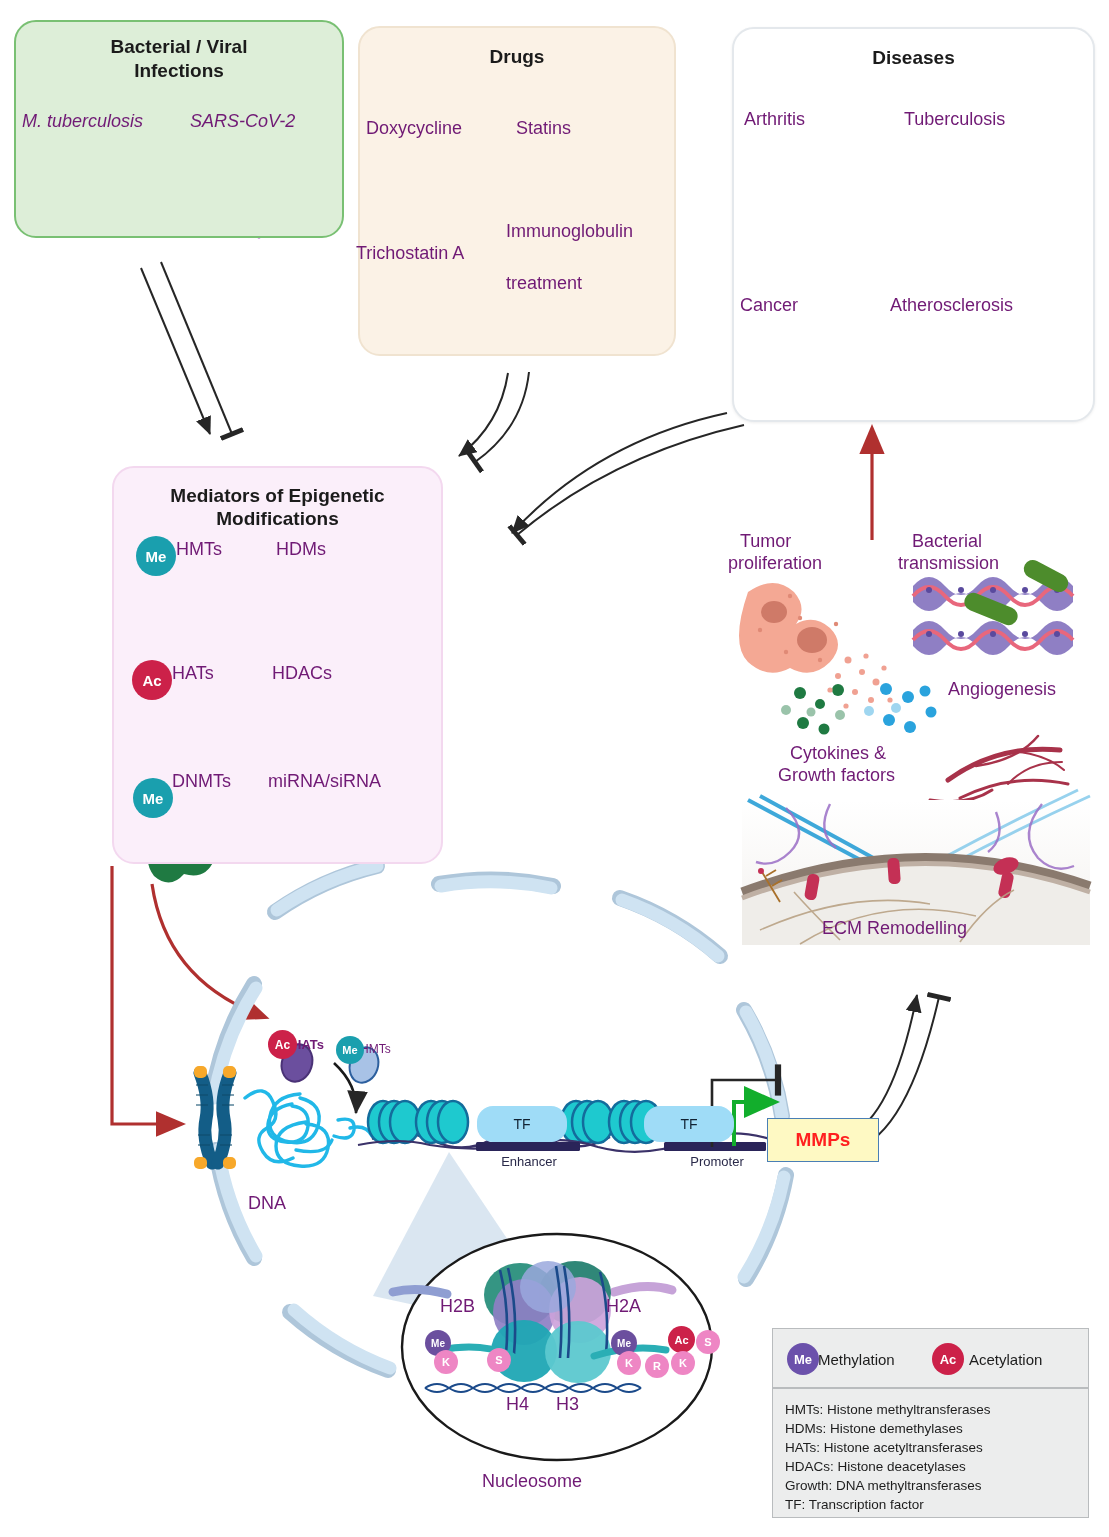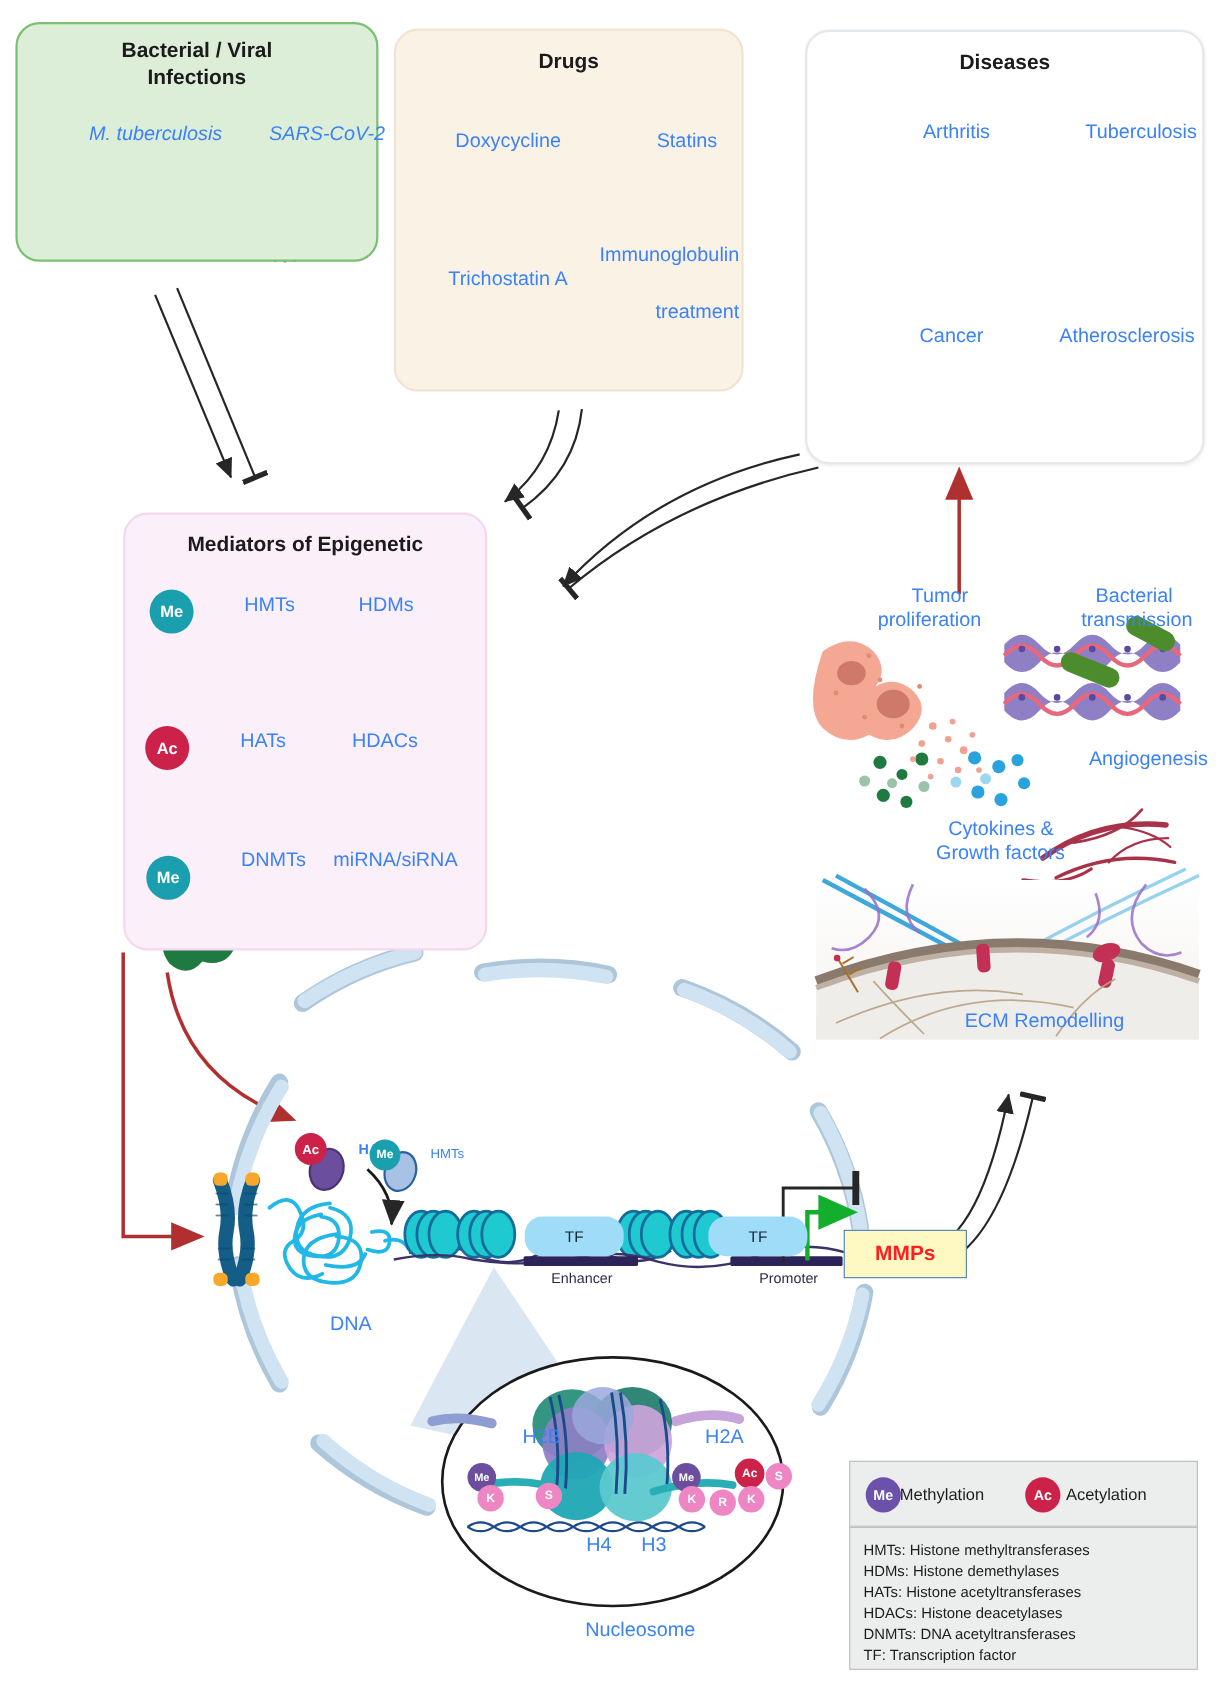--- a/index.html
+++ b/index.html
@@ -2,21 +2,21 @@
 <html><head>
 <meta charset="utf-8">
 <style>
   html,body{margin:0;padding:0;background:#ffffff;}
   body{width:1109px;height:1537px;position:relative;overflow:hidden;
        font-family:"Liberation Sans",sans-serif;color:#222;}
   #stage{position:absolute;left:0;top:0;width:1109px;height:1537px;}
   .panel{position:absolute;border-radius:22px;box-sizing:border-box;}
   .panel-title{position:absolute;left:0;right:0;text-align:center;font-weight:bold;
                font-size:19px;line-height:24px;color:#1b1b1b;}
-  .lbl{position:absolute;text-align:right;font-size:18px;line-height:22px;color:#3b82f6;}
+  .lbl{position:absolute;text-align:left;font-size:18px;line-height:22px;color:#701a75;}
   .lbl-i{font-style:italic;}
   .small{font-size:13px;}
   svg{position:absolute;left:0;top:0;overflow:visible;}
   #art{position:absolute;left:0;top:0;width:1109px;height:1537px;pointer-events:none;}
   .legend-box{position:absolute;background:#eceded;border:1px solid #b9bcbe;box-sizing:border-box;}
   .legend-row{position:absolute;font-size:13.5px;line-height:19px;color:#1d1d1d;white-space:nowrap;}
   .chip{position:absolute;border-radius:50%;display:flex;align-items:center;
         justify-content:center;color:#fff;font-weight:bold;}
   .mmp-box{position:absolute;background:#fef9c3;border:1.6px solid #4a7fb5;
            display:flex;align-items:center;justify-content:center;
@@ -592,20 +592,21 @@
   <div class="panel" style="left:732px;top:27px;width:363px;height:395px;background:#ffffff;border:2px solid #e4e8ec;
               box-shadow:0 1px 3px rgba(0,0,0,.07);"></div>
   <div class="panel-title" style="left:732px;width:363px;top:46px;">Diseases</div>
   <div class="lbl" style="left:744px;top:108px;width:156px;">Arthritis</div>
   <div class="lbl" style="left:904px;top:108px;width:184px;">Tuberculosis</div>
   <div class="lbl" style="left:740px;top:294px;width:154px;">Cancer</div>
   <div class="lbl" style="left:890px;top:294px;width:196px;">Atherosclerosis</div>
 
   <div class="panel" style="left:112px;top:466px;width:331px;height:398px;background:#fbeffa;border:2px solid #f3d8ef;"></div>
   <div class="panel-title" style="left:112px;width:331px;top:484px;">Mediators of Epigenetic</div>
+  <div class="panel-title" style="left:112px;width:331px;top:507px;">Modifications</div>
 
   <div class="chip" style="left:136px;top:536px;width:40px;height:40px;background:#1a9fae;font-size:15px;">Me</div>
   <div class="lbl" style="left:176px;top:538px;width:92px;">HMTs</div>
   <div class="lbl" style="left:276px;top:538px;width:100px;">HDMs</div>
 
   <div class="chip" style="left:132px;top:660px;width:40px;height:40px;background:#cc2149;font-size:15px;">Ac</div>
   <div class="lbl" style="left:172px;top:662px;width:88px;">HATs</div>
   <div class="lbl" style="left:272px;top:662px;width:108px;">HDACs</div>
 
   <div class="chip" style="left:133px;top:778px;width:40px;height:40px;background:#1a9fae;font-size:15px;">Me</div>
@@ -653,16 +654,16 @@
   <div class="chip" style="left:787px;top:1343px;width:32px;height:32px;background:#6b51ab;font-size:13px;">Me</div>
   <div class="legend-row" style="left:818px;top:1350px;font-size:15px;">Methylation</div>
   <div class="chip" style="left:932px;top:1343px;width:32px;height:32px;background:#cc2149;font-size:13px;">Ac</div>
   <div class="legend-row" style="left:969px;top:1350px;font-size:15px;">Acetylation</div>
 
   <div class="legend-box" style="left:772px;top:1388px;width:317px;height:130px;"></div>
   <div class="legend-row" style="left:785px;top:1400px;">HMTs: Histone methyltransferases</div>
   <div class="legend-row" style="left:785px;top:1419px;">HDMs: Histone demethylases</div>
   <div class="legend-row" style="left:785px;top:1438px;">HATs: Histone acetyltransferases</div>
   <div class="legend-row" style="left:785px;top:1457px;">HDACs: Histone deacetylases</div>
-  <div class="legend-row" style="left:785px;top:1476px;">DNMTs: DNA acetyltransferases</div>
+  <div class="legend-row" style="left:785px;top:1476px;">Growth: DNA methyltransferases</div>
   <div class="legend-row" style="left:785px;top:1495px;">TF: Transcription factor</div>
 
 </div>
 
 </body></html>

